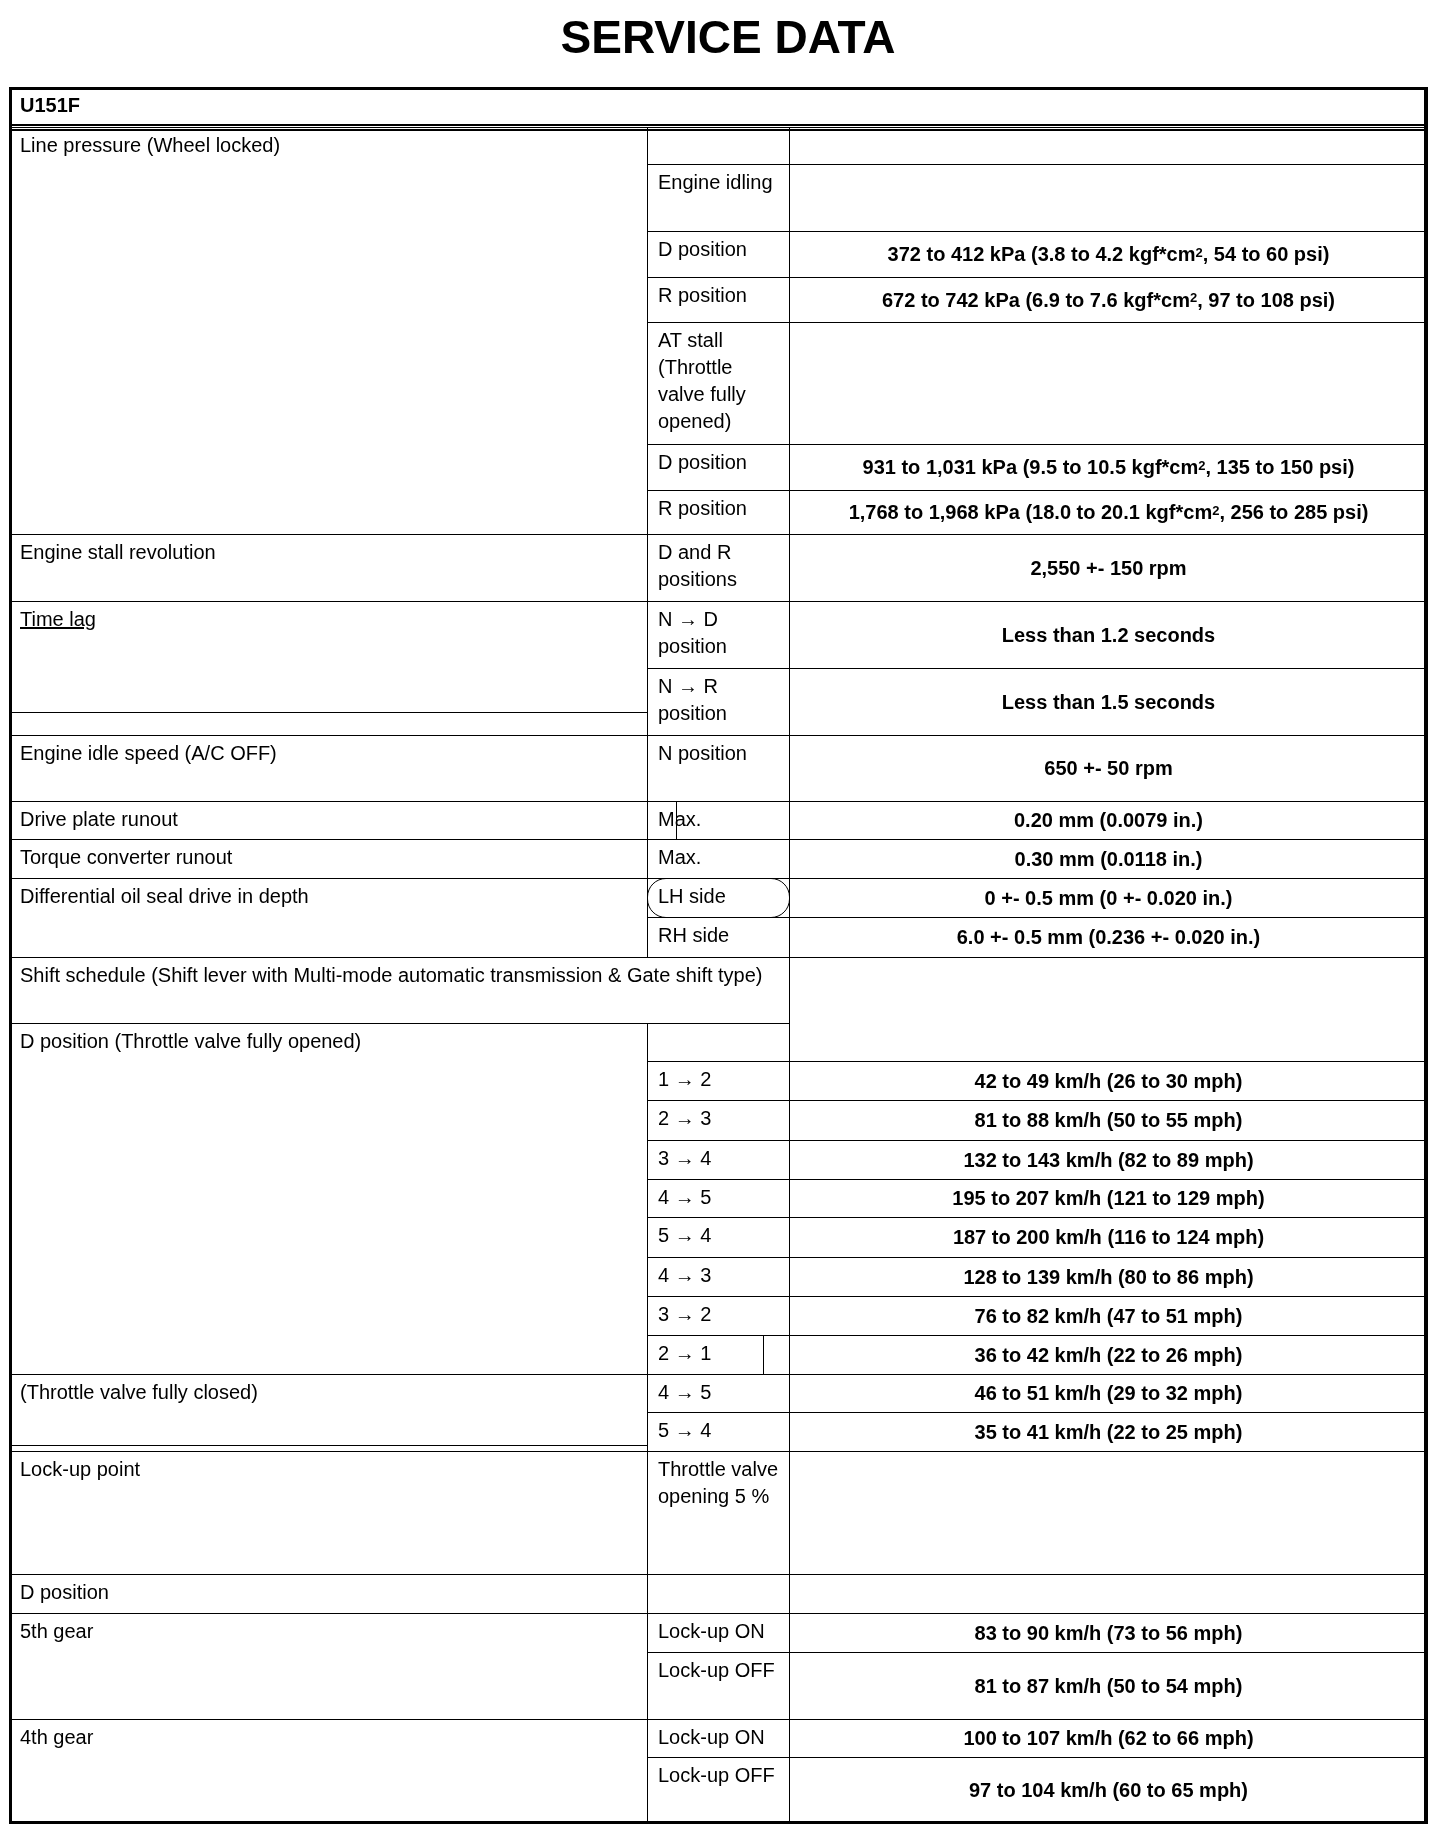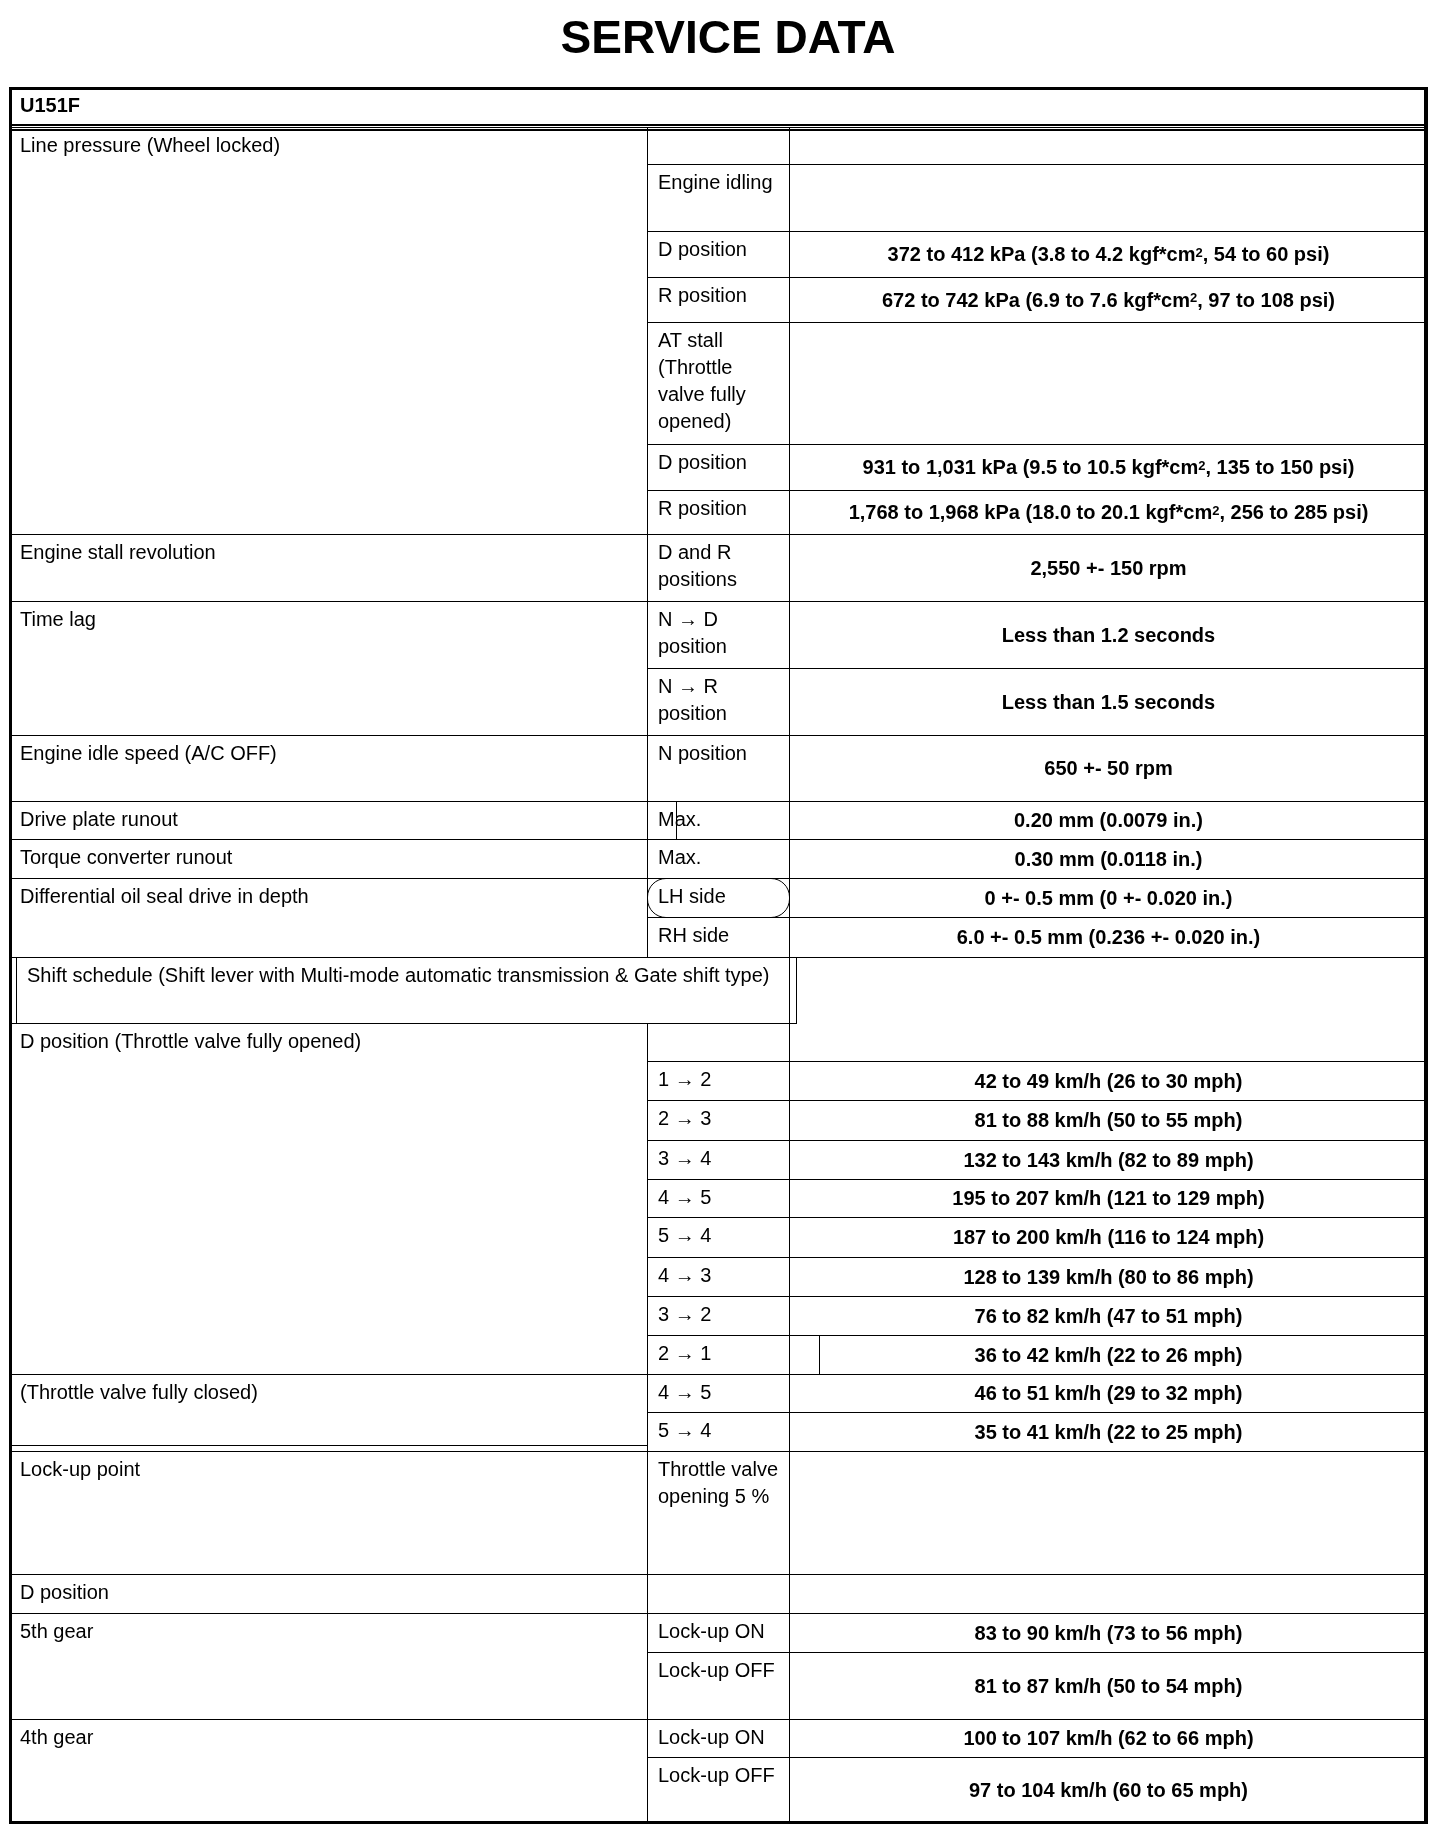--- a/index.html
+++ b/index.html
@@ -19,26 +19,26 @@
 </style>
 </head>
 <body>
 
 <div class="title">SERVICE DATA</div>
 
 <div id="table">
     <div class="cell bold" style="left: 9px; top: 87px; width: 1419px; height: 41px;">U151F</div>
     <div class="cell " style="left: 9px; top: 127px; width: 639px; height: 408px;">Line pressure (Wheel locked)</div>
     <div class="cell " style="left: 9px; top: 534px; width: 639px; height: 68px;">Engine stall revolution</div>
-    <div class="cell " style="left: 9px; top: 601px; width: 639px; height: 135px;">Time lag</div>
+    <div class="cell " style="left: 9px; top: 601px; width: 639px; height: 112px; text-decoration: underline;">Time lag</div>
     <div class="cell " style="left: 9px; top: 735px; width: 639px; height: 67px;">Engine idle speed (A/C OFF)</div>
     <div class="cell " style="left: 9px; top: 801px; width: 668px; height: 39px;">Drive plate runout</div>
     <div class="cell " style="left: 9px; top: 839px; width: 639px; height: 40px;">Torque converter runout</div>
     <div class="cell " style="left: 9px; top: 878px; width: 639px; height: 80px;">Differential oil seal drive in depth</div>
-    <div class="cell " style="left: 16px; top: 957px; width: 781px; height: 67px;">Shift schedule (Shift lever with Multi-mode automatic transmission &amp; Gate shift type)</div>
+    <div class="cell " style="left: 9px; top: 957px; width: 781px; height: 67px;">Shift schedule (Shift lever with Multi-mode automatic transmission &amp; Gate shift type)</div>
     <div class="cell " style="left: 9px; top: 1023px; width: 639px; height: 352px;">D position (Throttle valve fully opened)</div>
     <div class="cell " style="left: 9px; top: 1374px; width: 639px; height: 72px;">(Throttle valve fully closed)</div>
     <div class="cell " style="left: 9px; top: 1451px; width: 639px; height: 124px;">Lock-up point</div>
     <div class="cell " style="left: 9px; top: 1574px; width: 639px; height: 40px;">D position</div>
     <div class="cell " style="left: 9px; top: 1613px; width: 639px; height: 107px;">5th gear</div>
     <div class="cell " style="left: 9px; top: 1719px; width: 639px; height: 105px;">4th gear</div>
     <div class="cell " style="left: 647px; top: 127px; width: 143px; height: 38px;"></div>
     <div class="cell center" style="left: 789px; top: 127px; width: 639px; height: 38px;"></div>
     <div class="cell " style="left: 647px; top: 164px; width: 143px; height: 68px;">Engine idling</div>
     <div class="cell center" style="left: 789px; top: 164px; width: 639px; height: 68px;"></div>
@@ -77,21 +77,21 @@
     <div class="cell " style="left: 647px; top: 1140px; width: 143px; height: 40px;">3 → 4</div>
     <div class="cell center" style="left: 789px; top: 1140px; width: 639px; height: 40px;">132 to 143 km/h (82 to 89 mph)</div>
     <div class="cell " style="left: 647px; top: 1179px; width: 143px; height: 39px;">4 → 5</div>
     <div class="cell center" style="left: 789px; top: 1179px; width: 639px; height: 39px;">195 to 207 km/h (121 to 129 mph)</div>
     <div class="cell " style="left: 647px; top: 1217px; width: 143px; height: 41px;">5 → 4</div>
     <div class="cell center" style="left: 789px; top: 1217px; width: 639px; height: 41px;">187 to 200 km/h (116 to 124 mph)</div>
     <div class="cell " style="left: 647px; top: 1257px; width: 143px; height: 40px;">4 → 3</div>
     <div class="cell center" style="left: 789px; top: 1257px; width: 639px; height: 40px;">128 to 139 km/h (80 to 86 mph)</div>
     <div class="cell " style="left: 647px; top: 1296px; width: 143px; height: 40px;">3 → 2</div>
     <div class="cell center" style="left: 789px; top: 1296px; width: 639px; height: 40px;">76 to 82 km/h (47 to 51 mph)</div>
-    <div class="cell " style="left: 647px; top: 1335px; width: 173px; height: 40px;">2 → 1</div>
+    <div class="cell " style="left: 647px; top: 1335px; width: 117px; height: 40px;">2 → 1</div>
     <div class="cell center" style="left: 789px; top: 1335px; width: 639px; height: 40px;">36 to 42 km/h (22 to 26 mph)</div>
     <div class="cell " style="left: 647px; top: 1374px; width: 143px; height: 39px;">4 → 5</div>
     <div class="cell center" style="left: 789px; top: 1374px; width: 639px; height: 39px;">46 to 51 km/h (29 to 32 mph)</div>
     <div class="cell " style="left: 647px; top: 1412px; width: 143px; height: 40px;">5 → 4</div>
     <div class="cell center" style="left: 789px; top: 1412px; width: 639px; height: 40px;">35 to 41 km/h (22 to 25 mph)</div>
     <div class="cell " style="left: 647px; top: 1451px; width: 143px; height: 124px;">Throttle valve opening 5 %</div>
     <div class="cell center" style="left: 789px; top: 1451px; width: 639px; height: 124px;"></div>
     <div class="cell " style="left: 647px; top: 1574px; width: 143px; height: 40px;"></div>
     <div class="cell center" style="left: 789px; top: 1574px; width: 639px; height: 40px;"></div>
     <div class="cell " style="left: 647px; top: 1613px; width: 143px; height: 40px;">Lock-up ON</div>

